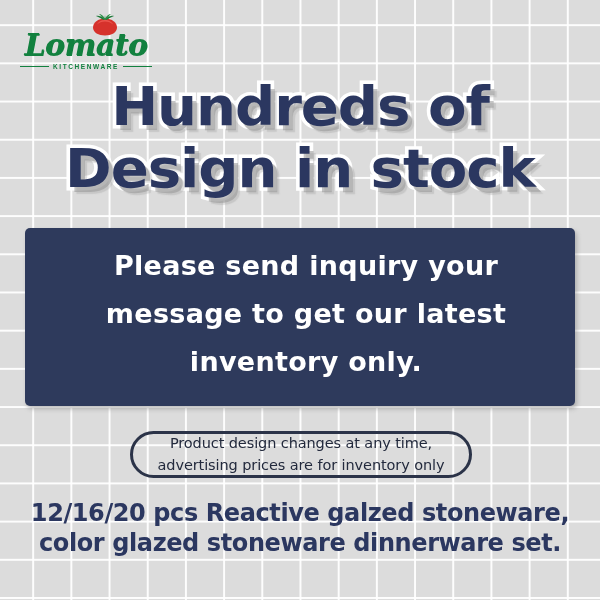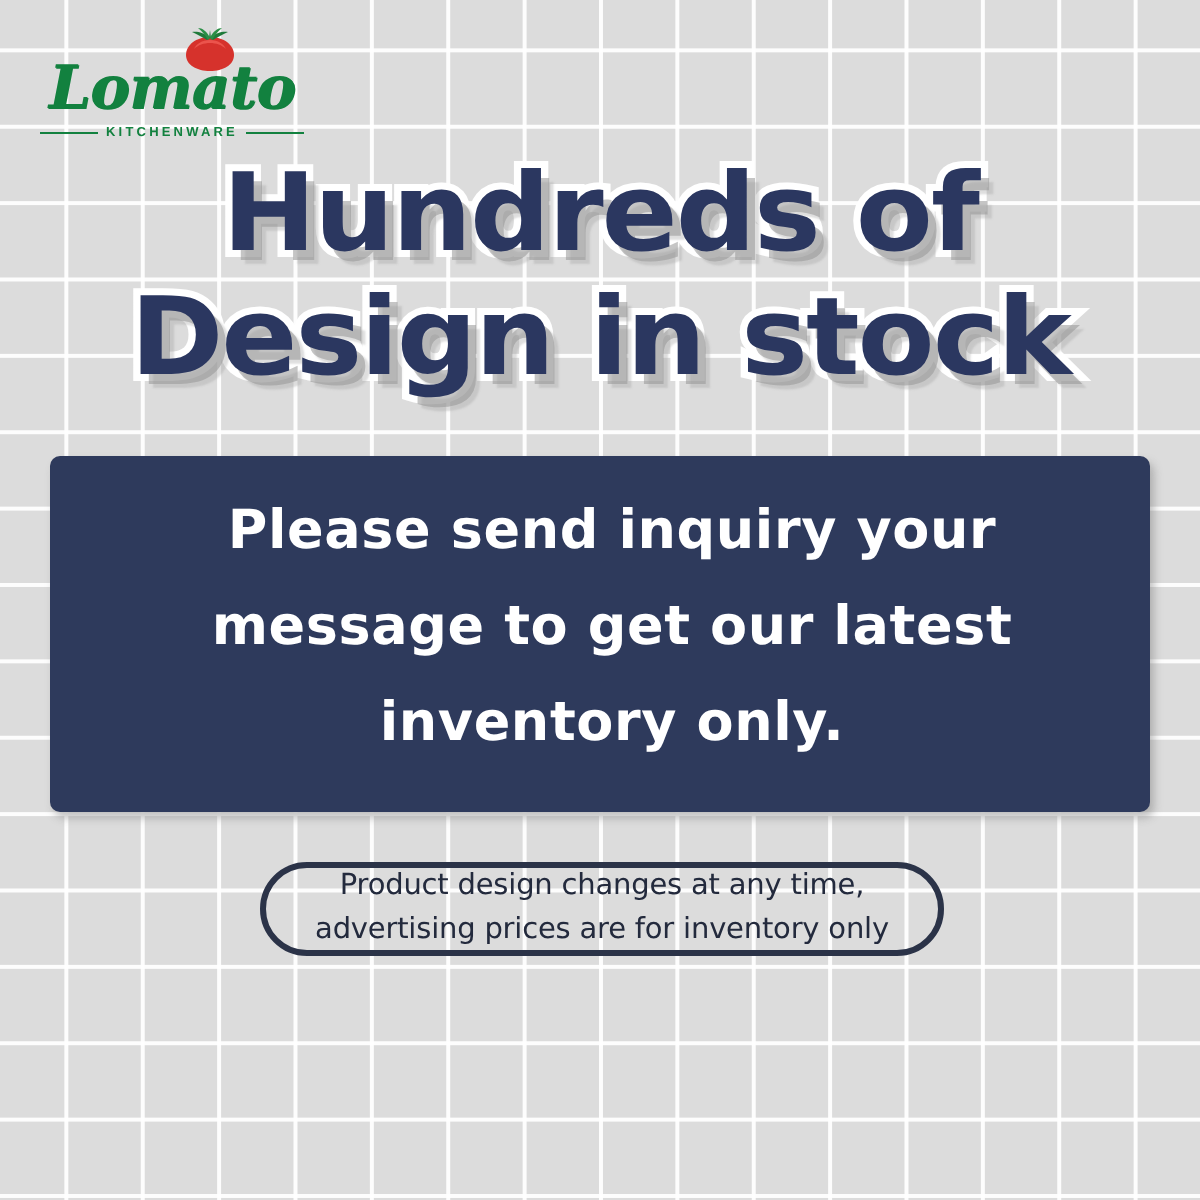--- a/index.html
+++ b/index.html
@@ -206,14 +206,18 @@
     <span class="msg-line">Please send inquiry your</span>
     <span class="msg-line">message to get our latest</span>
     <span class="msg-line">inventory only.</span>
   </div>
 
   <div class="note-pill">
     <span class="note-line">Product design changes at any time,</span>
     <span class="note-line">advertising prices are for inventory only</span>
   </div>
 
+  <div class="product-text">
+    <span class="prod-line">12/16/20 pcs Reactive galzed stoneware,</span>
+    <span class="prod-line">color glazed stoneware dinnerware set.</span>
+  </div>
 
 </div>
 
 </body></html>

